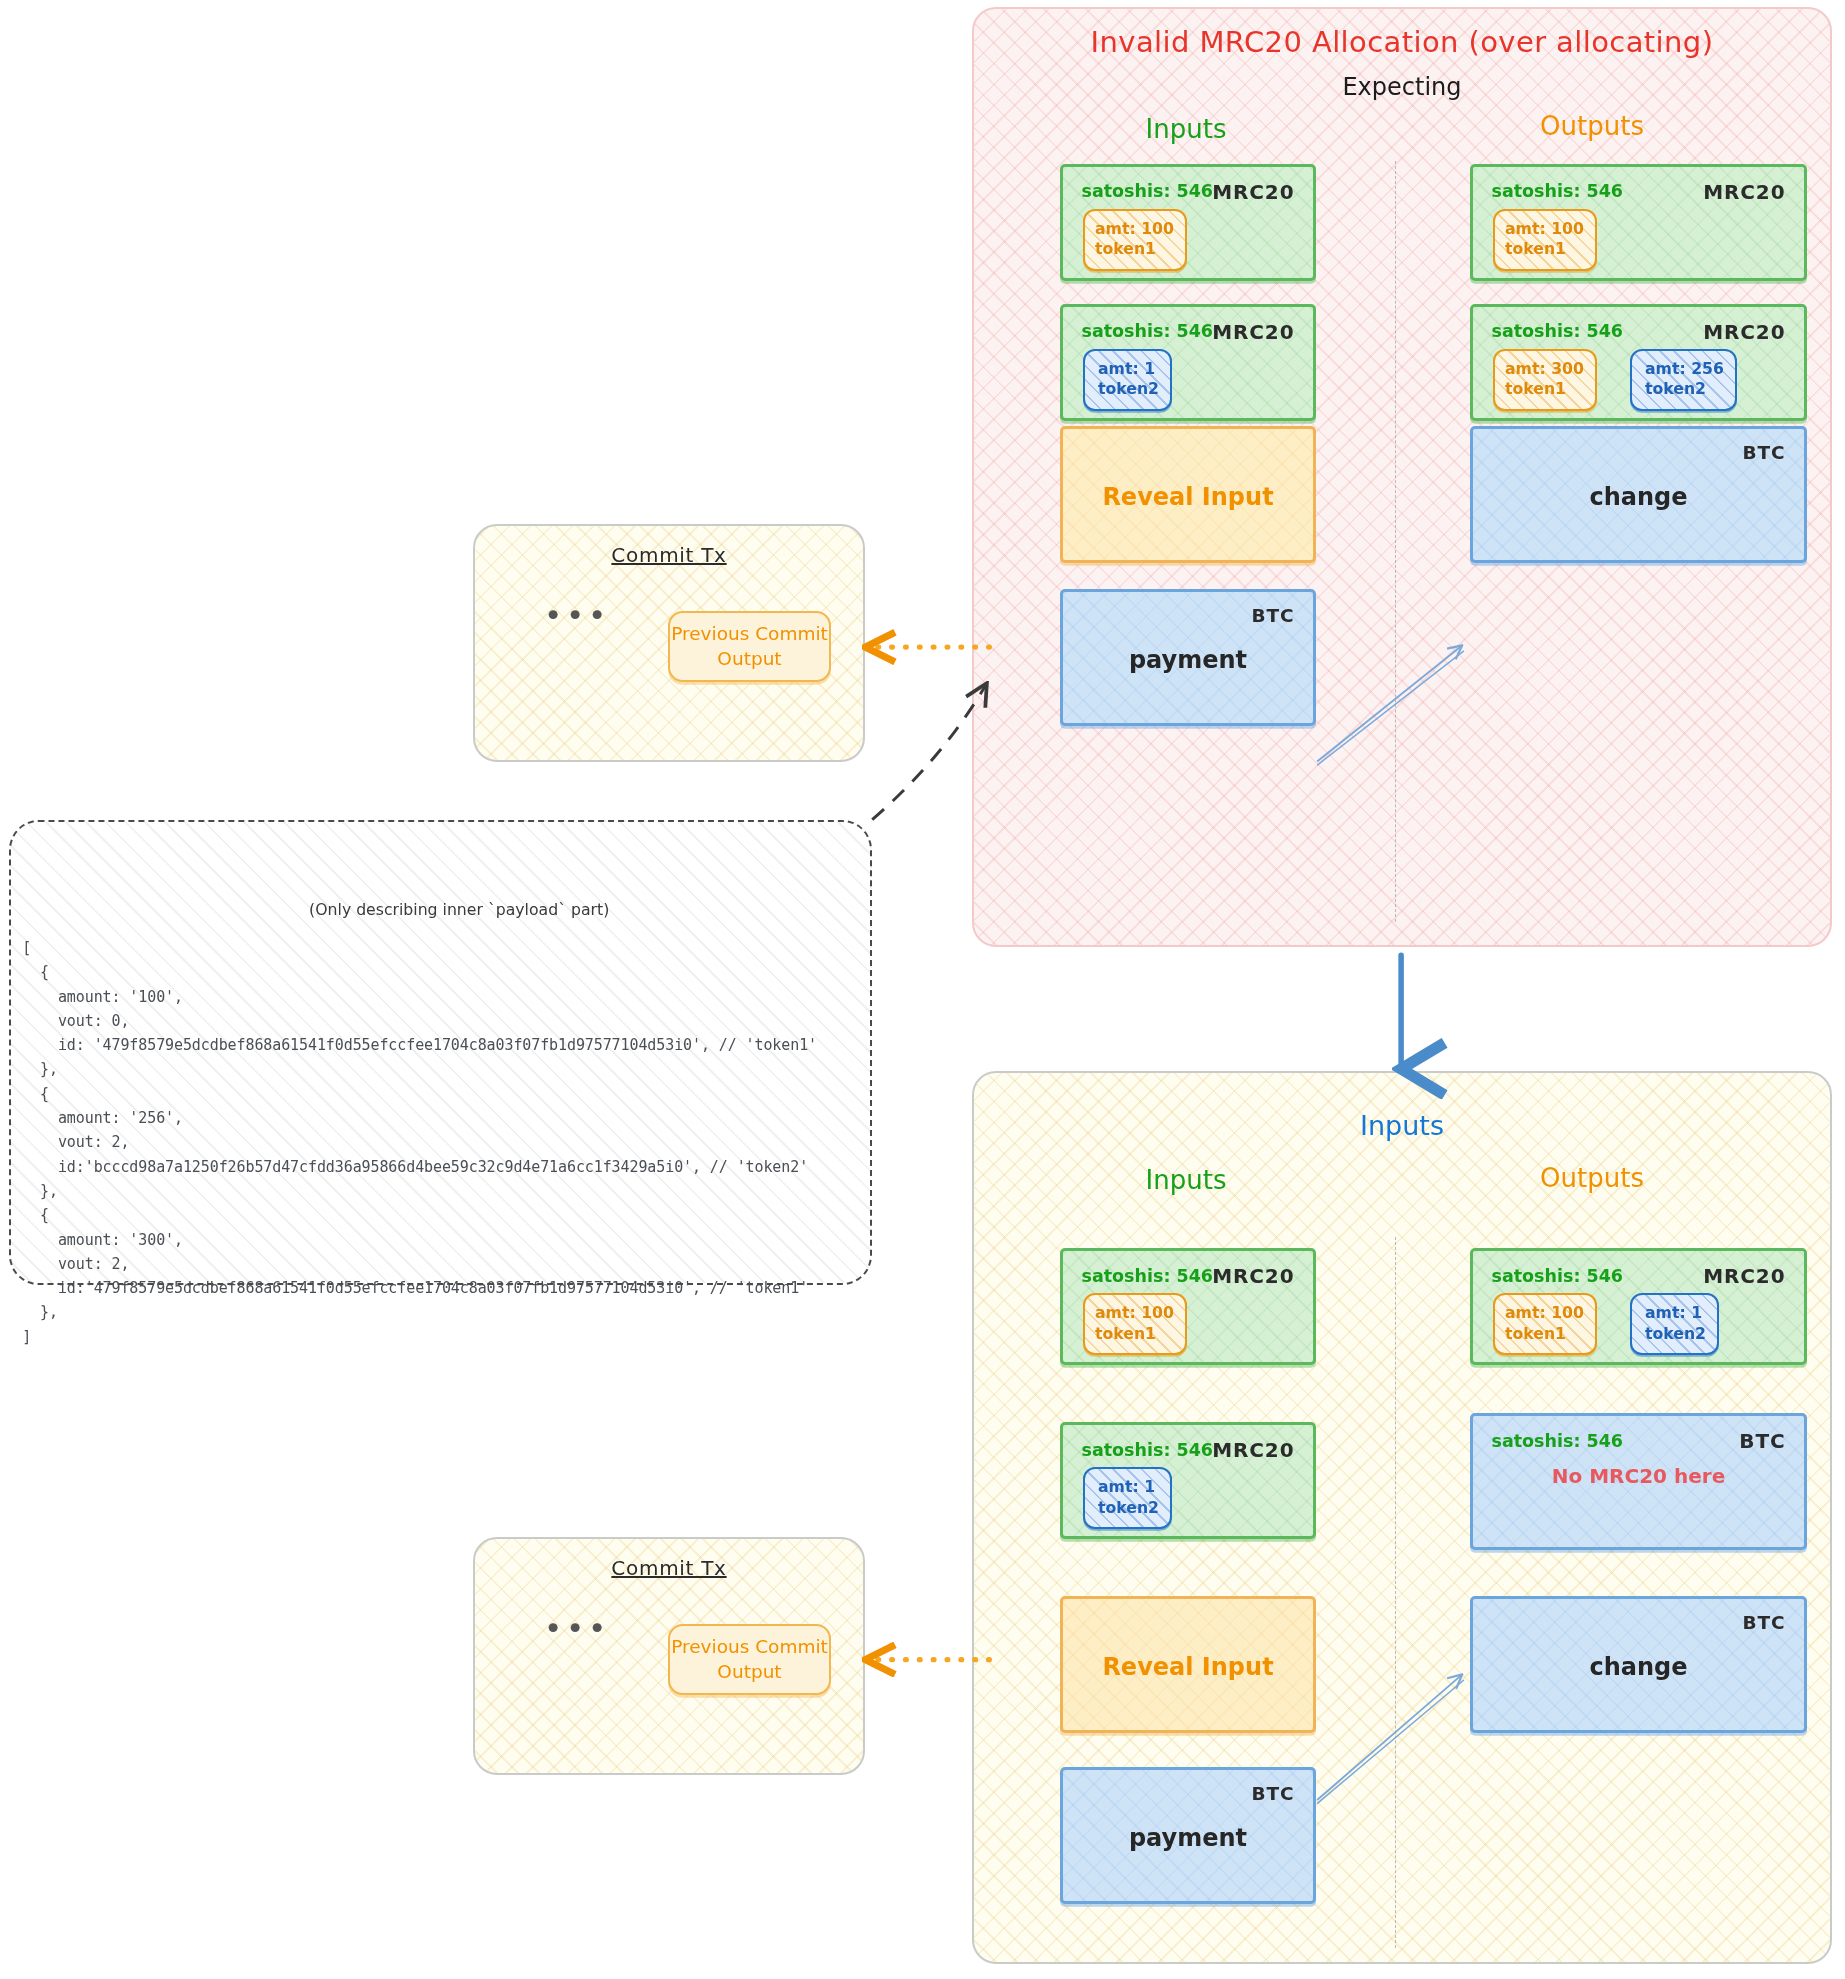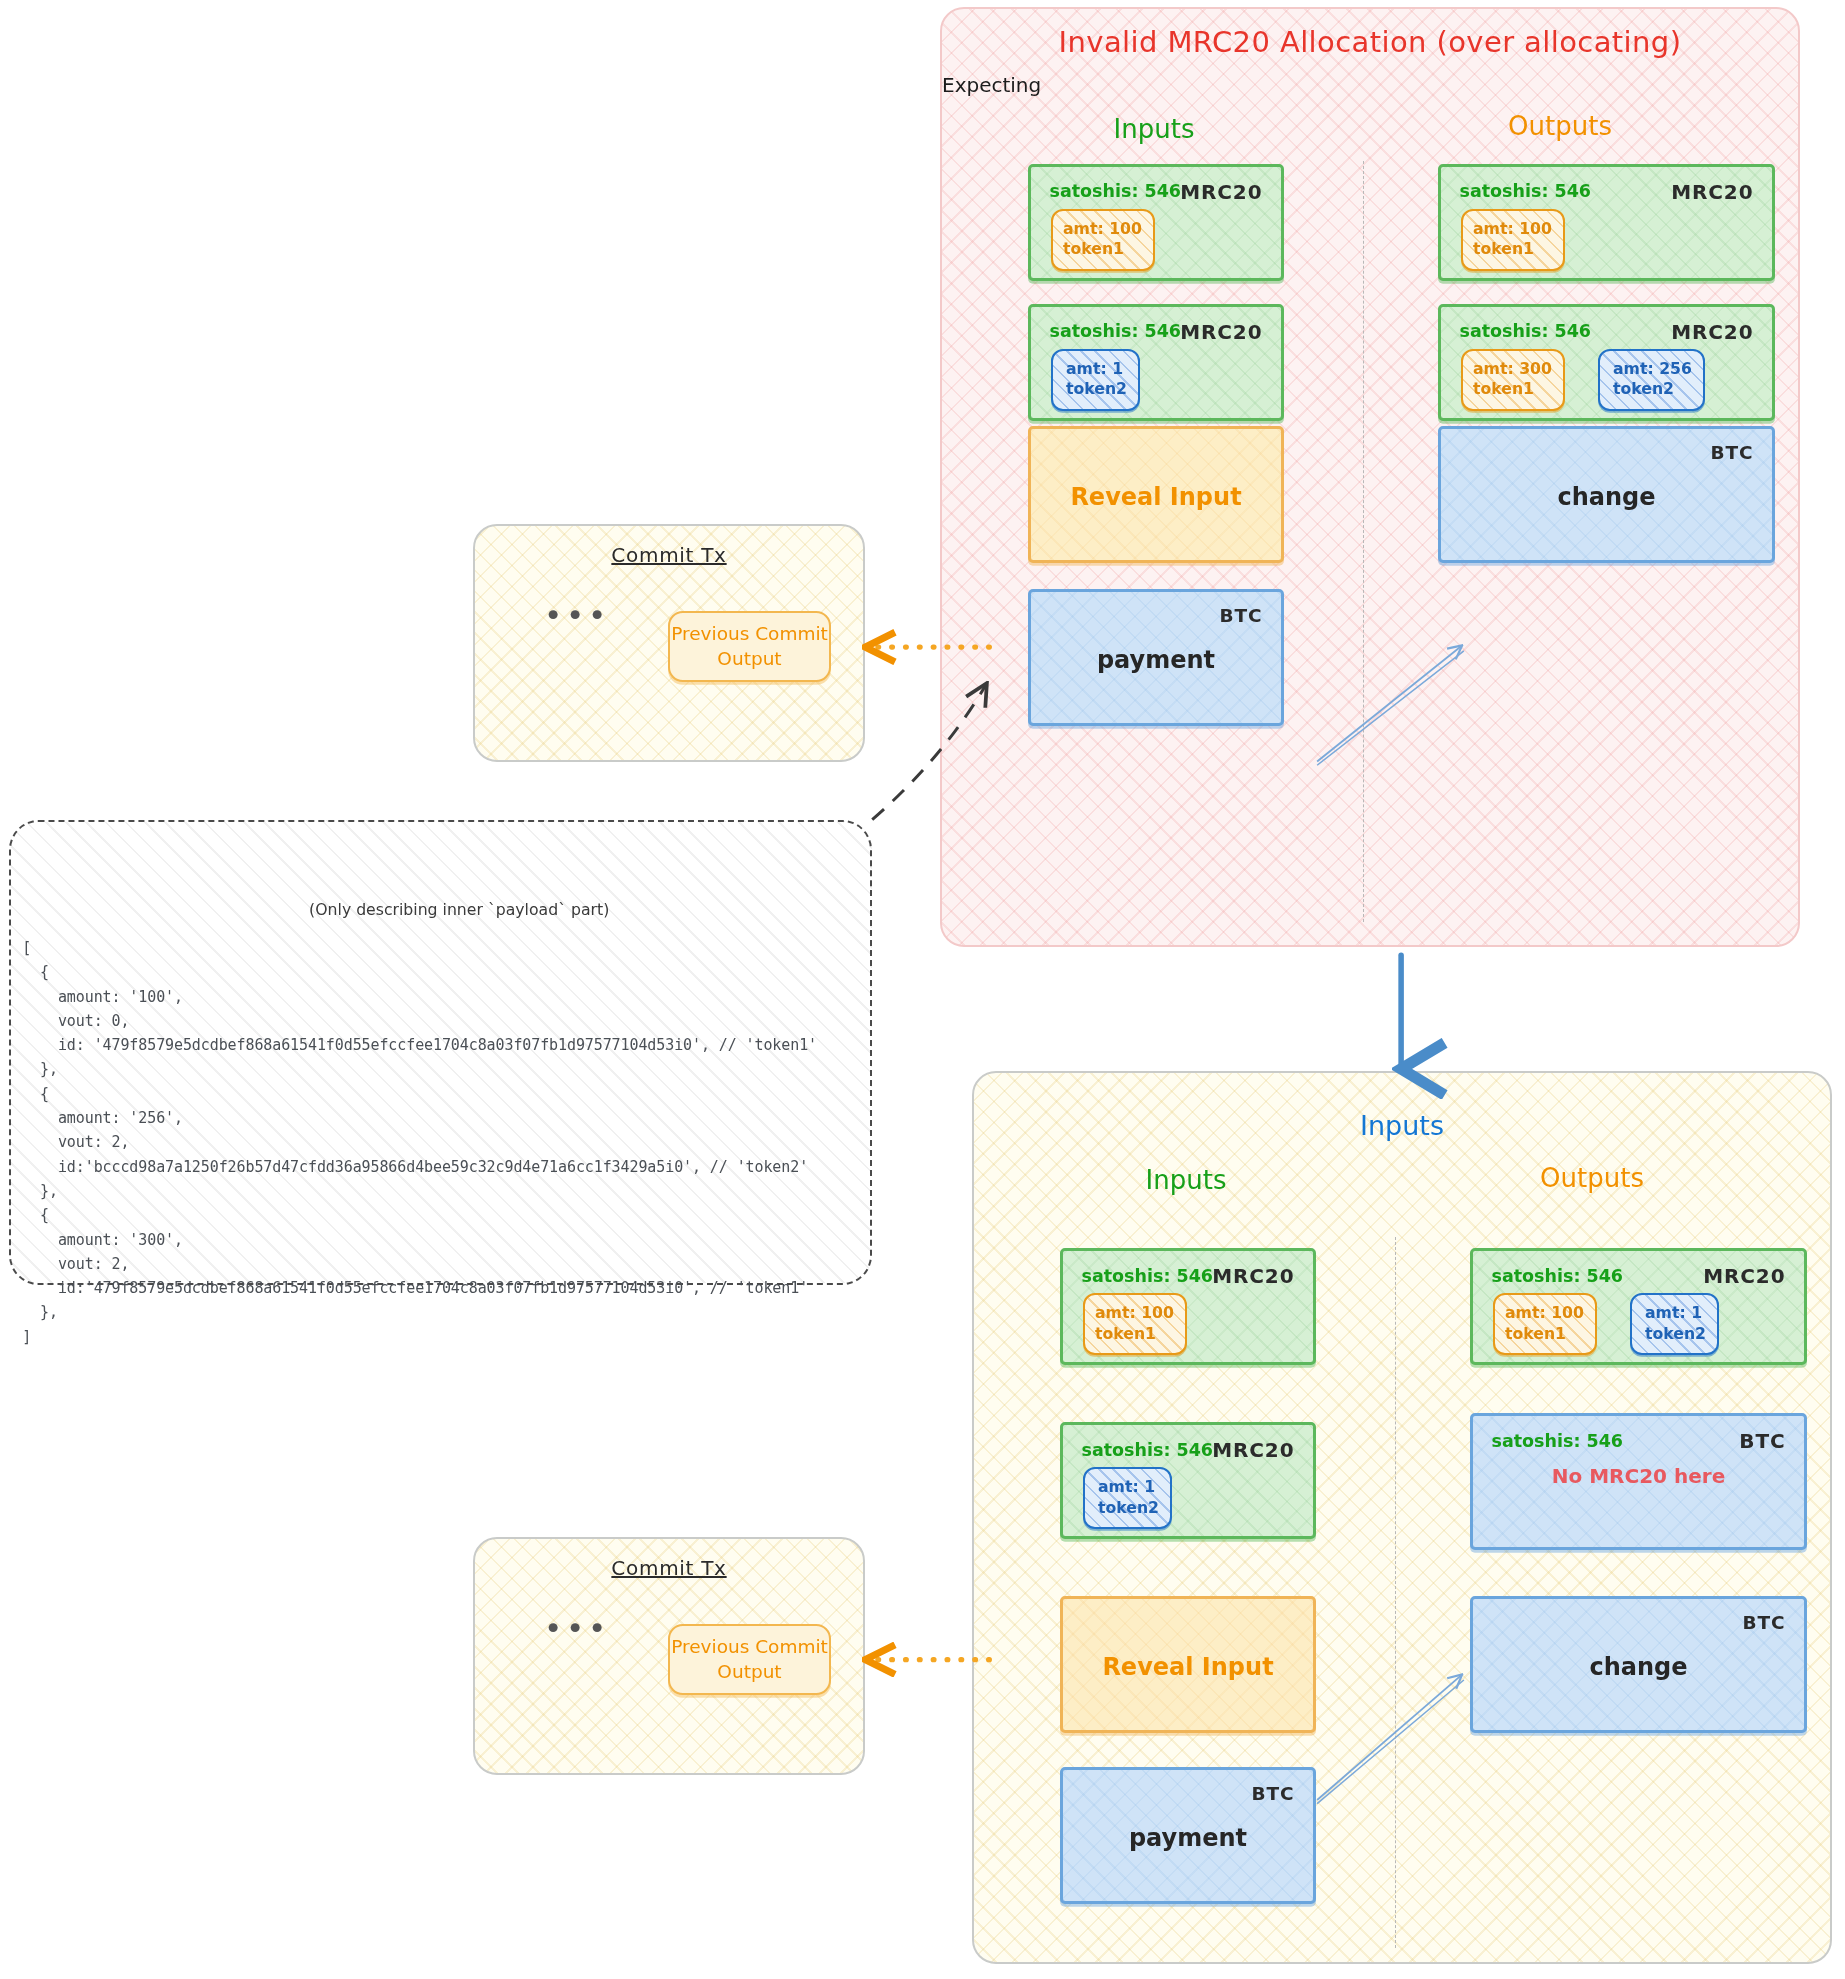--- a/index.html
+++ b/index.html
@@ -69,21 +69,22 @@
     position: absolute;
     text-align: center;
     font-family: "DejaVu Sans", sans-serif;
     font-size: 29px;
     color: #e8352b;
     letter-spacing: 0.4px;
     white-space: nowrap;
   }
   .h-sub {
     position: absolute;
-    font-size: 20px;
+    text-align: center;
+    font-size: 24px;
     color: #1c1c1c;
     white-space: nowrap;
   }
   .h-result {
     position: absolute;
     text-align: center;
     font-size: 27px;
     color: #1477d4;
     white-space: nowrap;
   }
@@ -228,21 +229,21 @@
     top: 0; left: 0;
     width: 1846px; height: 1980px;
     pointer-events: none;
   }
 </style>
 </head>
 <body>
 
 <div id="canvas">
 
-  <div class="frame frame-red hatch-red" style="left:940px; top:6.5px; width:860px; height:940px;">
+  <div class="frame frame-red hatch-red" style="left:972px; top:6.5px; width:860px; height:940px;">
 
     <div class="h-main" style="left:0; right:0; top:16.6px;">Invalid MRC20 Allocation (over allocating)</div>
 
     <div class="h-sub" style="left:0; right:0; top:64px;">Expecting</div>
 
     <div class="col-title inputs" style="left:55px; width:314px; top:105px;">Inputs</div>
 
     <div class="col-title outputs" style="left:452px; width:332px; top:102px;">Outputs</div>
 
     <div class="divider" style="left:421px; top:152px; height:761px;"></div>

